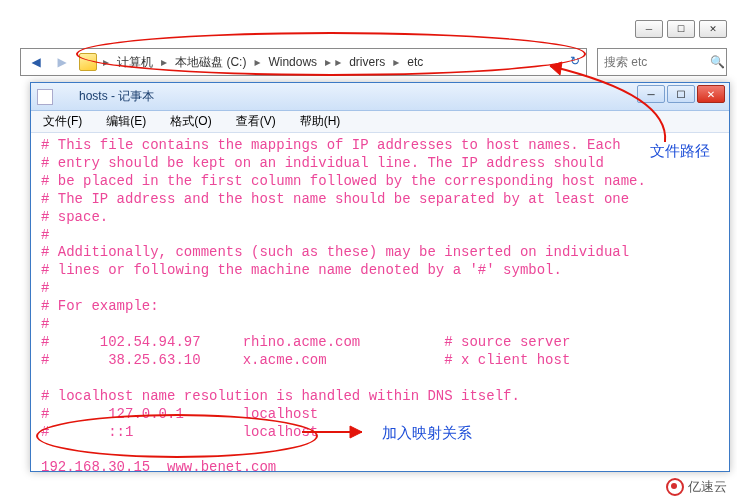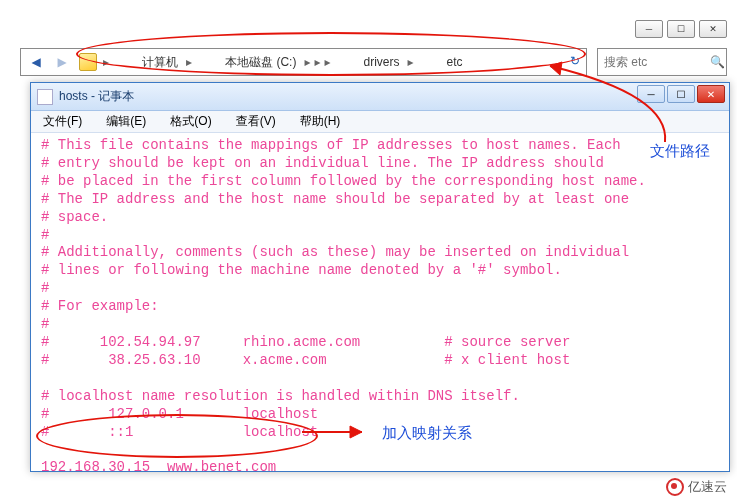--- a/index.html
+++ b/index.html
@@ -5,29 +5,29 @@
 * { box-sizing: border-box; margin: 0; padding: 0; }
 body { width: 737px; height: 500px; font-family: "Microsoft YaHei", Tahoma, sans-serif; font-size: 12px; background: #fff; position: relative; overflow: hidden; }
 
 .explorer-top { position: absolute; top: 20px; left: 10px; right: 10px; height: 60px; }
 .window-controls { position: absolute; top: 0; right: 0; display: flex; gap: 4px; }
 .wc-btn { width: 28px; height: 18px; border: 1px solid #888; background: linear-gradient(#fdfdfd,#e4e4e4); border-radius: 2px; display: flex; align-items: center; justify-content: center; font-size: 9px; color: #333; }
 
 .breadcrumb-bar { position: absolute; top: 28px; left: 10px; right: 140px; height: 28px; background: #fff; border: 1px solid #8a8a8a; display: flex; align-items: center; padding: 0 2px; }
 .nav-arrow { width: 26px; height: 24px; border-radius: 3px; display: flex; align-items: center; justify-content: center; color: #2a5ca8; }
 .crumb-icon { width: 18px; height: 18px; background: linear-gradient(160deg,#fff2a8,#ffcc33); border: 1px solid #cba52a; border-radius: 2px; margin: 0 4px; }
-.crumb-item { display: flex; align-items: center; height: 100%; padding: 0 6px; color: #333; cursor: pointer; margin-left: 25px; }
+.crumb-item { display: flex; align-items: center; height: 100%; padding: 0 6px; color: #333; cursor: pointer; }
 .crumb-sep { color: #666; padding: 0 2px; }
 .crumb-ref { position: absolute; right: 6px; top: 5px; color: #1b5fb8; }
 .search-box { position: absolute; top: 28px; right: 0; width: 130px; height: 28px; border: 1px solid #8a8a8a; background: #fff; display: flex; align-items: center; }
 .search-box input { border: none; outline: none; width: 100%; padding: 0 6px; color: #888; font-size: 12px; background: transparent; }
 .search-icn { width: 18px; color: #1b5fb8; text-align: center; }
 
 .notepad { position: absolute; top: 82px; left: 30px; width: 700px; height: 390px; border: 1px solid #3b79c5; background: #fff; box-shadow: 0 0 8px rgba(0,0,0,.25); }
-.np-titlebar { height: 28px; background: linear-gradient(#e9f2fd,#cee1f8); border-bottom: 1px solid #a5c3e8; display: flex; align-items: center; padding: 0 6px; position: relative; }
+.np-titlebar { height: 28px; background: linear-gradient(#e9f2fd,#cee1f8); border-bottom: 1px solid #a5c3e8; display: flex; align-items: center; padding: 0 6px; position: relative; gap: 20px; }
 .np-titlebar .ic { width: 16px; height: 16px; background: #fff; border: 1px solid #aac; margin-right: 6px; }
 .np-title { color: #1a3e6e; }
 .np-win-ctrls { position: absolute; right: 4px; top: 2px; display: flex; gap: 2px; }
 .np-btn { width: 28px; height: 18px; border: 1px solid #7aa0cf; background: linear-gradient(#e7f1fd,#c9def8); border-radius: 2px; display: flex; align-items: center; justify-content: center; font-size: 10px; }
 .np-btn.close { background: linear-gradient(#f07a6e,#d9311e); border-color: #a5281a; color: #fff; }
 
 .np-menubar { height: 22px; background: #f4f7fb; border-bottom: 1px solid #d3dff0; display: flex; align-items: center; padding: 0 4px; gap: 8px; }
 .mnu { padding: 2px 8px; cursor: pointer; }
 
 .np-content { position: absolute; top: 50px; left: 0; right: 0; bottom: 0; overflow: auto; padding: 4px 10px; font-family: "SimSun", "Courier New", monospace; font-size: 14px; line-height: 1.28; white-space: pre; color: #ec4899; }
@@ -54,20 +54,21 @@
 
   <div class="breadcrumb-bar">
     <div class="nav-arrow">◀</div>
     <div class="nav-arrow" style="opacity:.4">▶</div>
     <div class="crumb-icon"></div>
     <span class="crumb-sep">▸</span>
     <span class="crumb-item">计算机</span>
     <span class="crumb-sep">▸</span>
     <span class="crumb-item">本地磁盘 (C:)</span>
     <span class="crumb-sep">▸</span>
+    <span class="crumb-item">Windows</span>
     <span class="crumb-sep">▸</span>
     <span class="crumb-sep">▸</span>
     <span class="crumb-item">drivers</span>
     <span class="crumb-sep">▸</span>
     <span class="crumb-item">etc</span>
     <span class="crumb-ref">↻</span>
   </div>
 
   <div class="search-box">
     <input placeholder="搜索 etc" style="">

